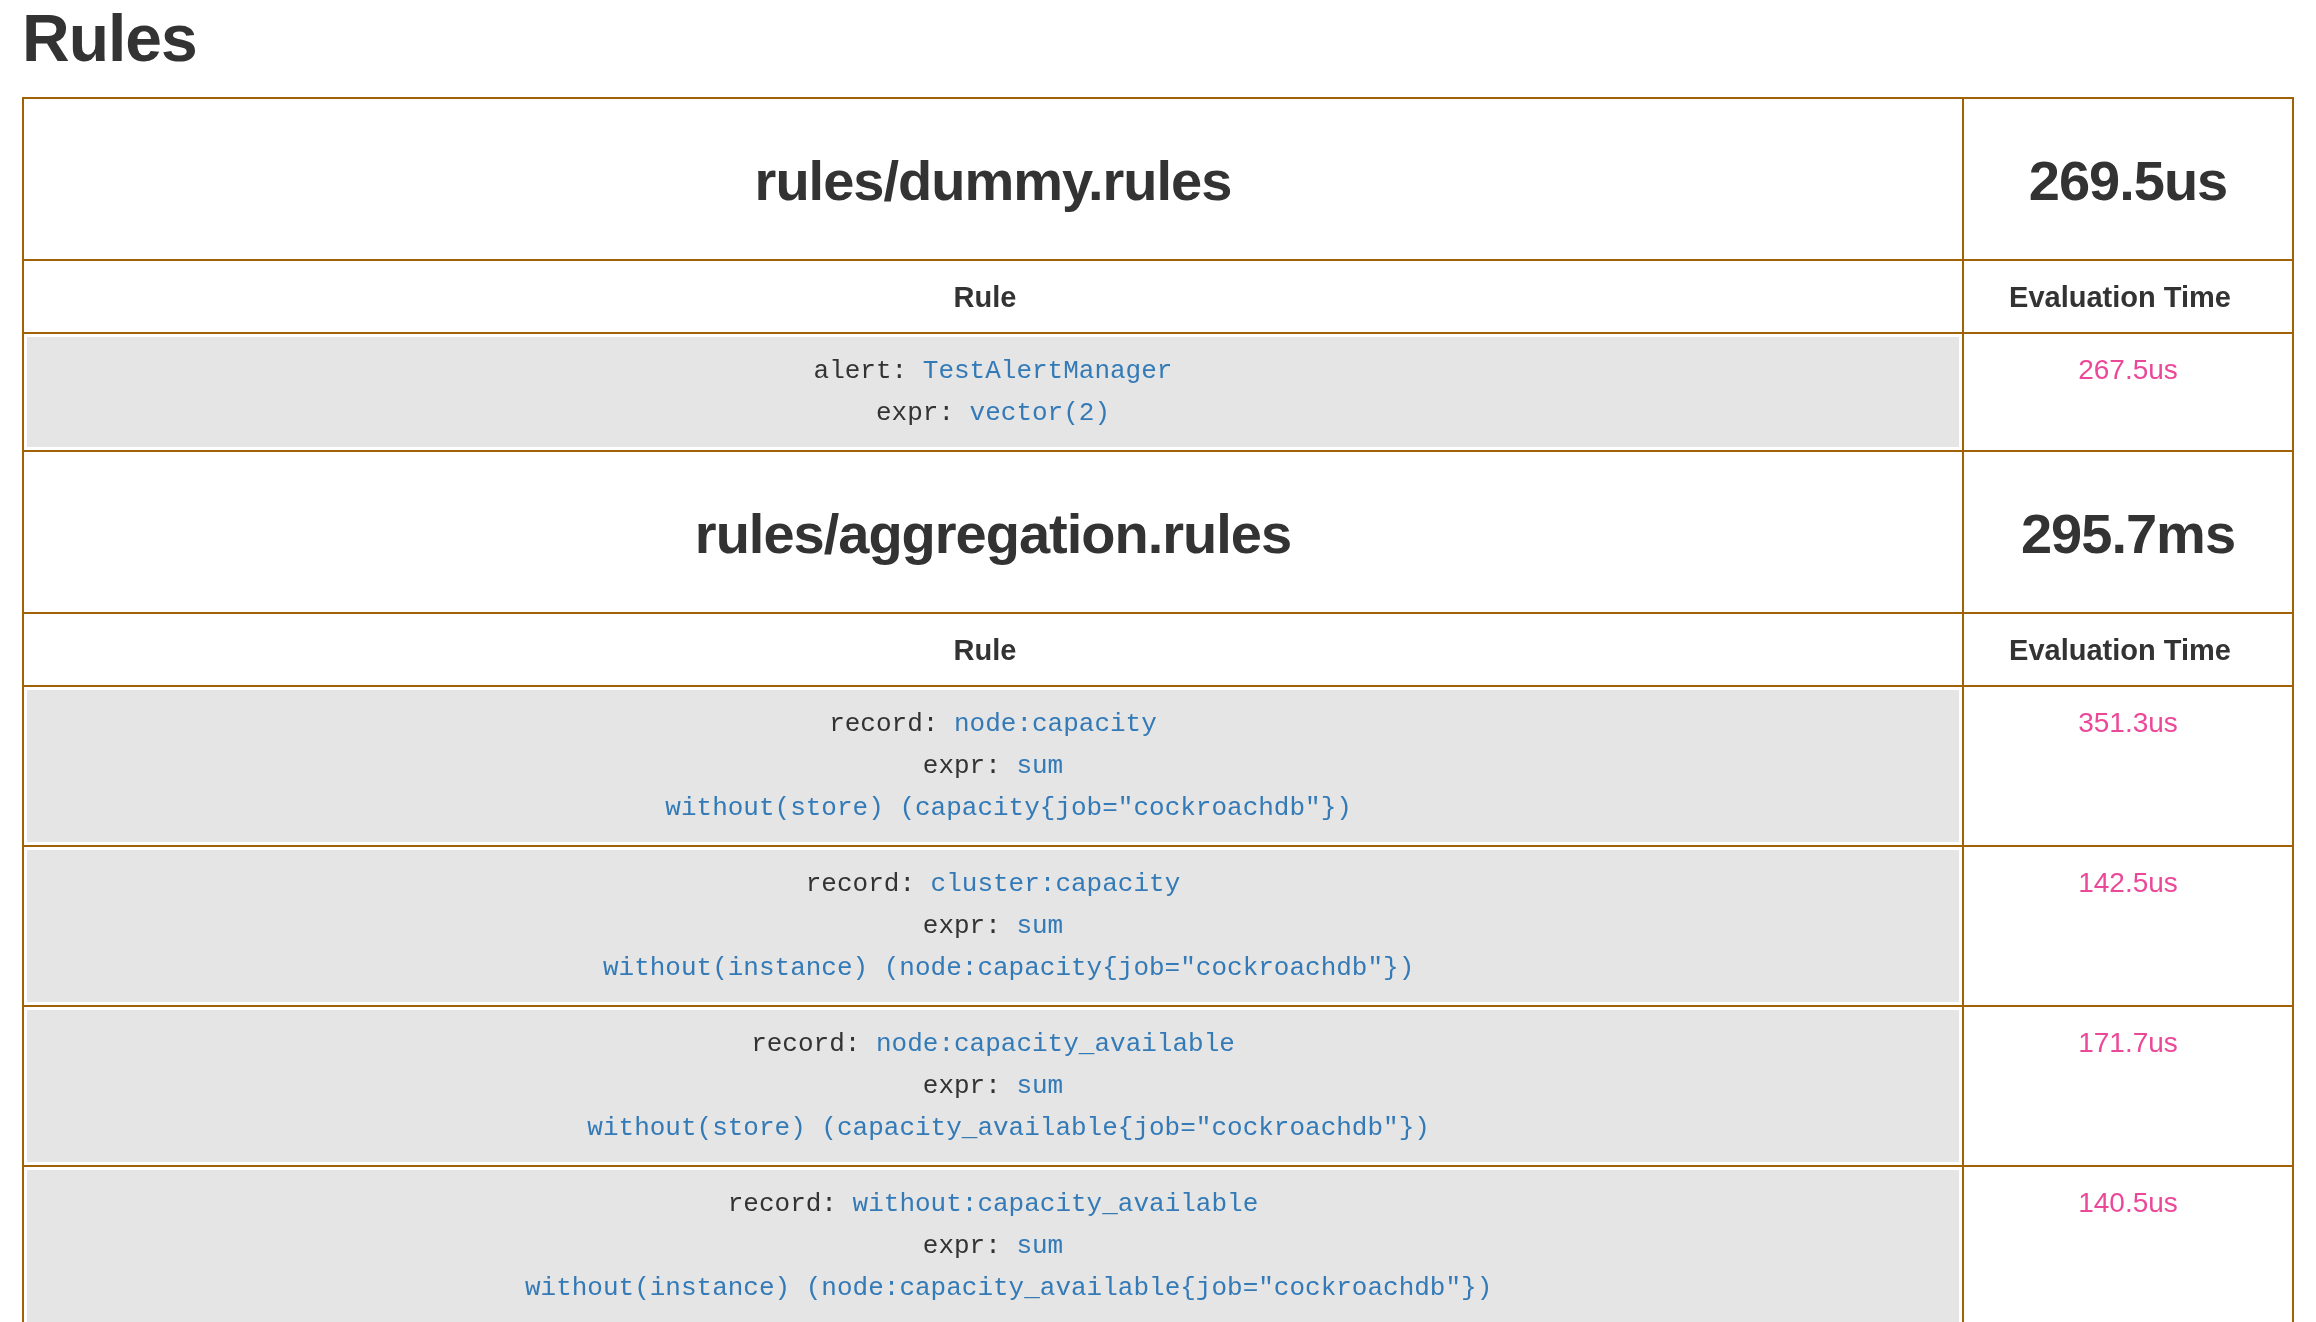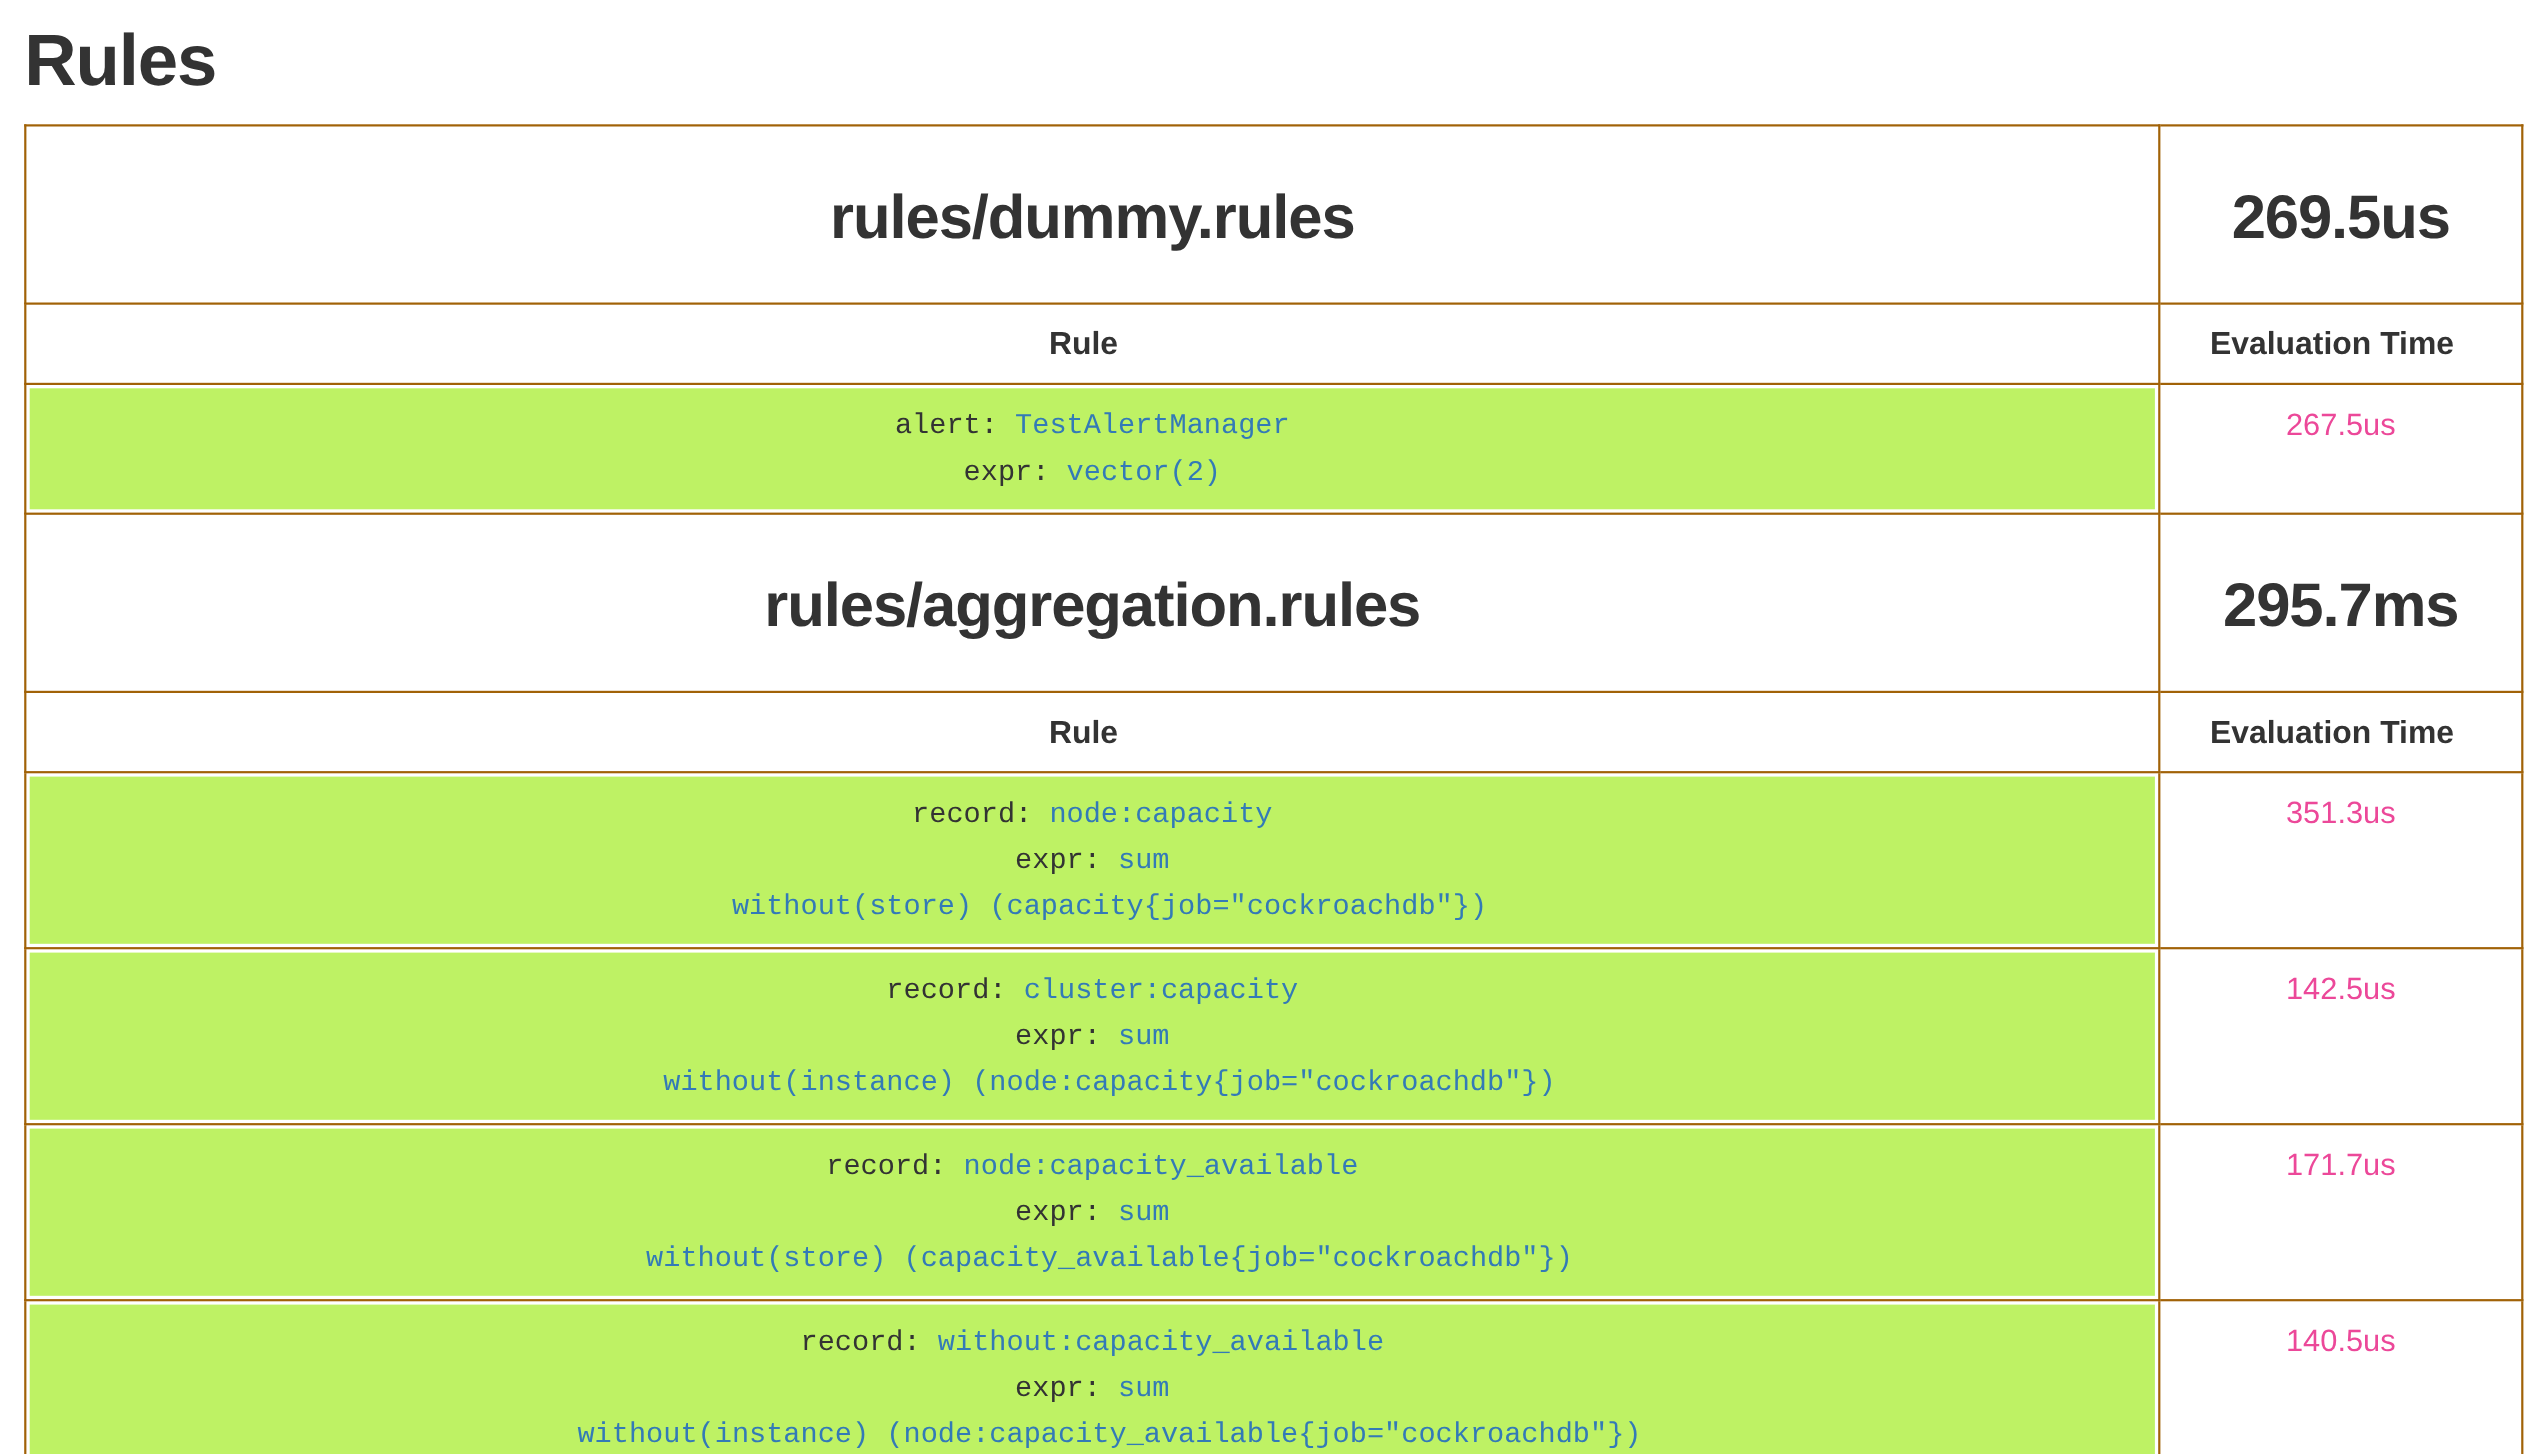--- a/index.html
+++ b/index.html
@@ -15,21 +15,21 @@
     font-size: 28px;
     color: #333333;
   }
   .container {
     padding: 0 22px;
   }
   h1.page-title {
     font-size: 66px;
     font-weight: 700;
     color: #333333;
-    margin: 18px 0 22px 0;
+    margin: 2px 0 22px 0;
     line-height: 73px;
     letter-spacing: -1px;
   }
   table.rules-table {
     width: 100%;
     border-collapse: collapse;
     table-layout: fixed;
   }
   col.rule-col { width: auto; }
   col.time-col { width: 330px; }
@@ -61,21 +61,21 @@
     line-height: 33px;
     background: #ffffff;
   }
   
   .rule-cell {
     padding: 3px;
     background: #ffffff;
   }
   pre.rule-code {
     margin: 0;
-    background: #bef264;
+    background: #e5e5e5;
     padding: 13px 28px;
     font-family: "Liberation Mono", "DejaVu Sans Mono", monospace;
     font-size: 26px;
     line-height: 42px;
     color: #333333;
     white-space: pre;
     overflow: hidden;
   }
   pre.rule-code a.code-link {
     color: #337ab7;

